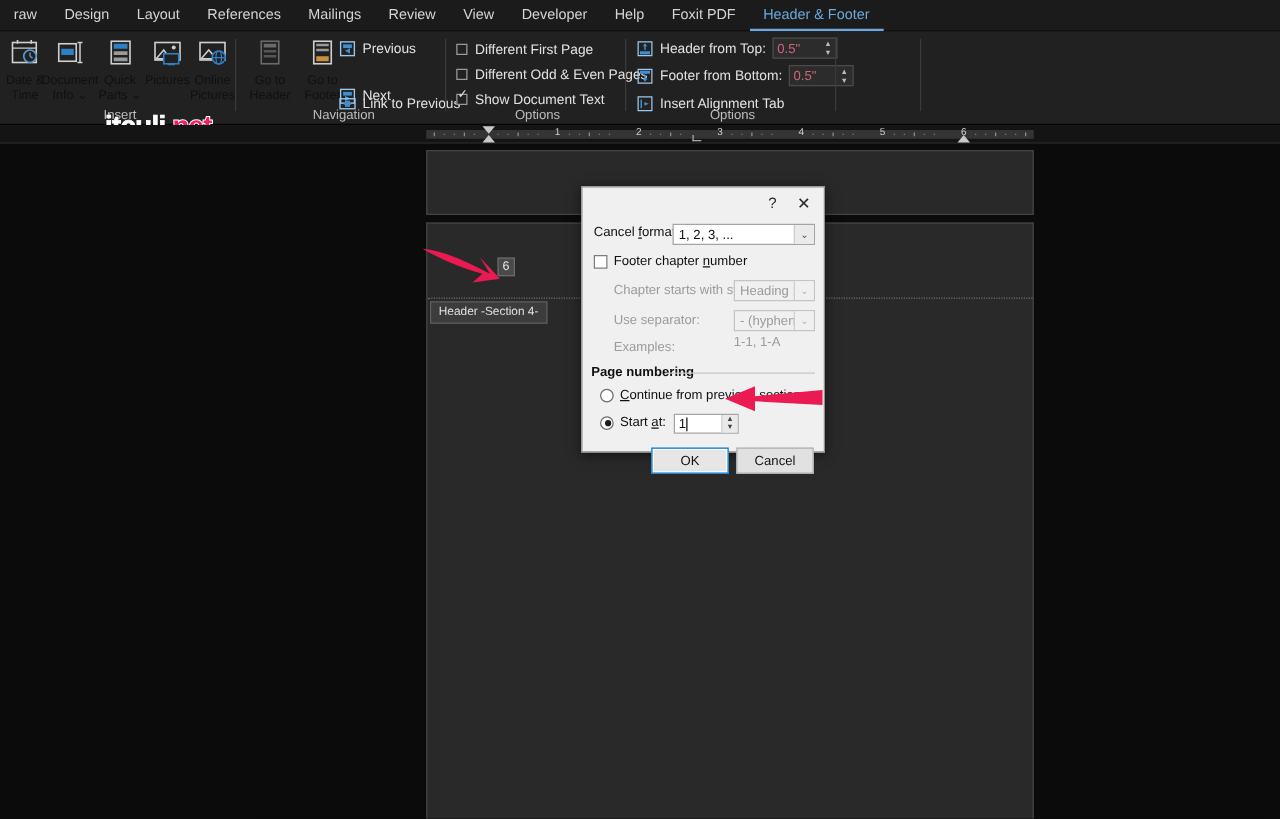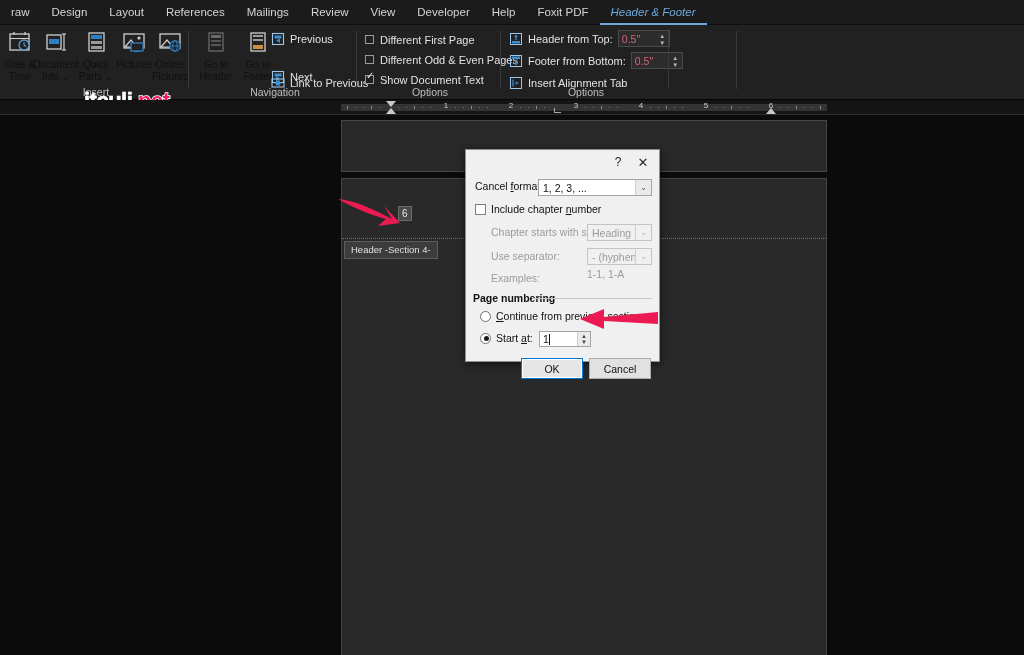--- a/index.html
+++ b/index.html
@@ -15,21 +15,21 @@
 
   
   .tabstrip{
     position:absolute; left:0; top:0; width:1024px; height:25px;
     background:#1b1b1b;
     display:flex; align-items:center;
     font-size:11.5px; color:#d4d4d4;
     border-bottom:1px solid #0f0f0f;
   }
   .tab{ padding:0 11px; height:25px; line-height:25px; white-space:nowrap; }
-  .tab.active{ color:#6ea8dc; border-bottom:2px solid #6ea8dc;font-style:italic; }
+  .tab.active{ color:#6ea8dc; border-bottom:2px solid #6ea8dc; }
 
   
   .ribbon{
     position:absolute; left:0; top:25px; width:1024px; height:75px;
     background:#212121;
     border-bottom:1px solid #050505;
   }
   .group{ position:absolute; top:0; height:75px; }
   .group-label{
     position:absolute; bottom:2px; left:0; width:100%;
@@ -547,21 +547,21 @@
     <div class="row" style="left:9px; top:6px;">
       <span class="lbl"><span>Cancel </span><span class="u">f</span><span>ormat:</span></span>
     </div>
     <div class="combo" style="position:absolute; left:72px; top:5px; width:114px;">
       <span class="val">1, 2, 3, ...</span>
       <span class="arr">⌄</span>
     </div>
 
     <div class="row" style="left:9px; top:29px;">
       <span class="cbox"></span>
-      <span class="lbl"><span>Include chapter </span><span class="u">n</span><span>umber</span></span>
+      <span class="lbl"><span>Footer chapter </span><span class="u">n</span><span>umber</span></span>
     </div>
 
     <div class="row" style="left:25px; top:52px;">
       <span class="lbl dim">Chapter starts with style:</span>
     </div>
     <div class="combo dis" style="position:absolute; left:121px; top:50px; width:65px;">
       <span class="val">Heading 1</span>
       <span class="arr">⌄</span>
     </div>
 

